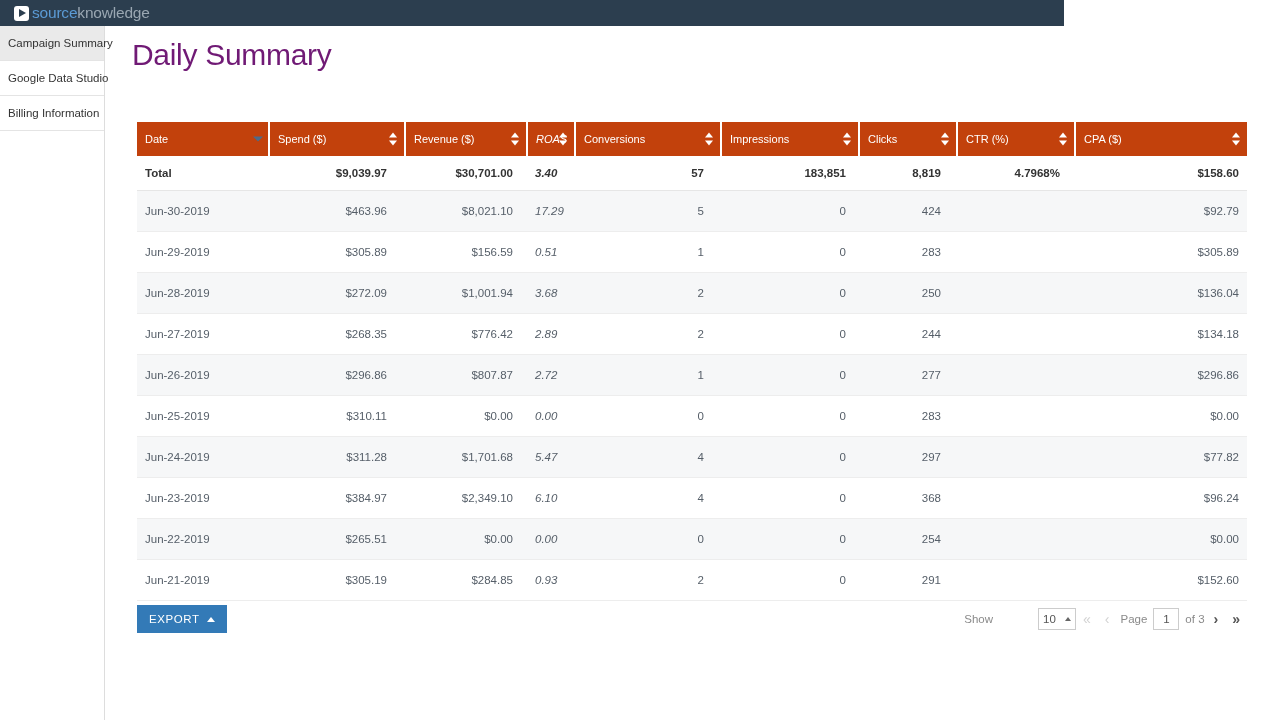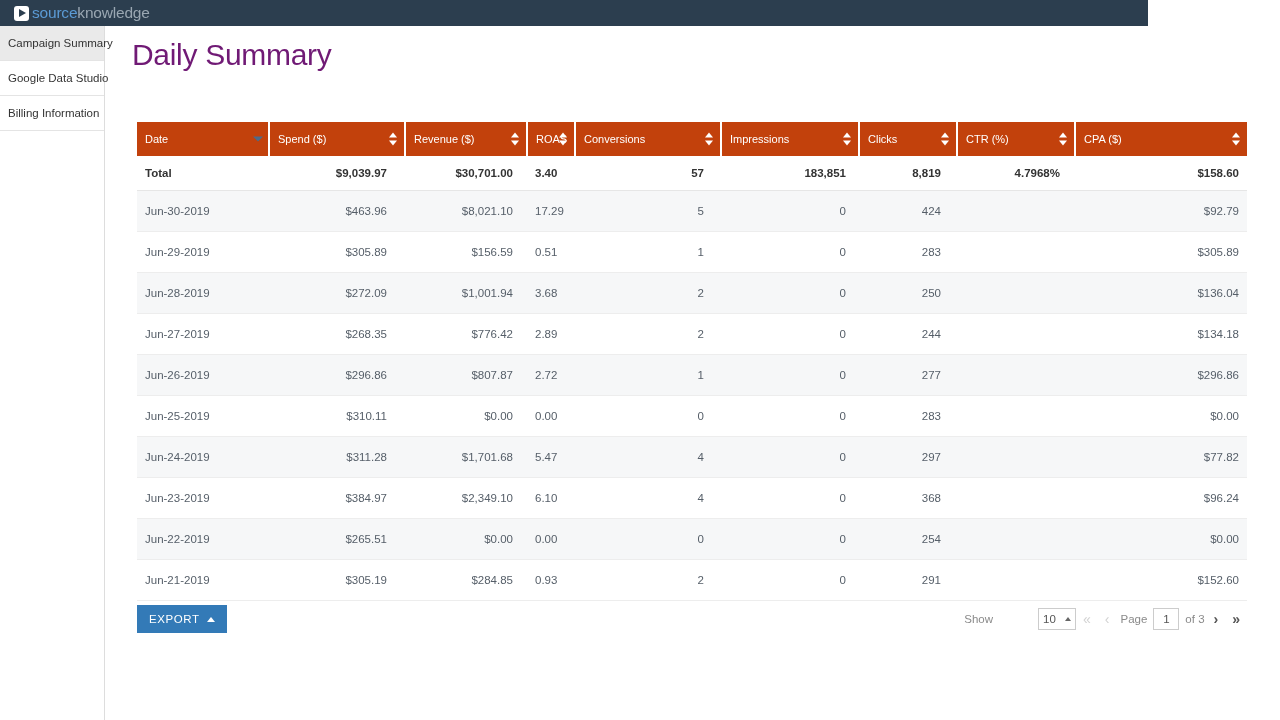--- a/index.html
+++ b/index.html
@@ -6,21 +6,21 @@
   html, body {
     width: 1280px; height: 720px;
     background: #ffffff;
     font-family: "Liberation Sans", sans-serif;
     overflow: hidden;
   }
 
   
   #topbar {
     position: absolute; top: 0; left: 0;
-    width: 1148px; height: 26px;
+    width: 1064px; height: 26px;
     background: #2c3e4f;
     display: flex; align-items: center;
   }
   #logo { display: flex; align-items: center; margin-left: 14px; }
   #logo-icon {
     width: 15px; height: 15px;
     background: #ffffff;
     border-radius: 3px;
     display: flex; align-items: center; justify-content: center;
     margin-right: 3px;
@@ -125,21 +125,21 @@
   tr.data-row { border-bottom: 1px solid #ededed; }
   tr.data-row.odd { background: #f6f7f8; }
   tr.data-row.even { background: #ffffff; }
 
   .c-date  { text-align: left; }
   .c-num   { text-align: right; }
 
   
   td.col-spend, th.col-spend { padding-right: 18px; }
   td.col-revenue, th.col-revenue { padding-right: 14px; }
-  td.col-roas, th.col-roas { padding-right: 18px; }
+  td.col-roas, th.col-roas { padding-right: 18px; font-style: italic; }
   td.col-conv, th.col-conv { padding-right: 17px; }
   td.col-impr, th.col-impr { padding-right: 13px; }
   td.col-clicks, th.col-clicks { padding-right: 16px; }
   td.col-ctr, th.col-ctr { padding-right: 15px; }
   td.col-cpa, th.col-cpa { padding-right: 8px; }
 
   
   #footer {
     position: absolute; left: 32px; top: 579px;
     width: 1110px; height: 40px;

